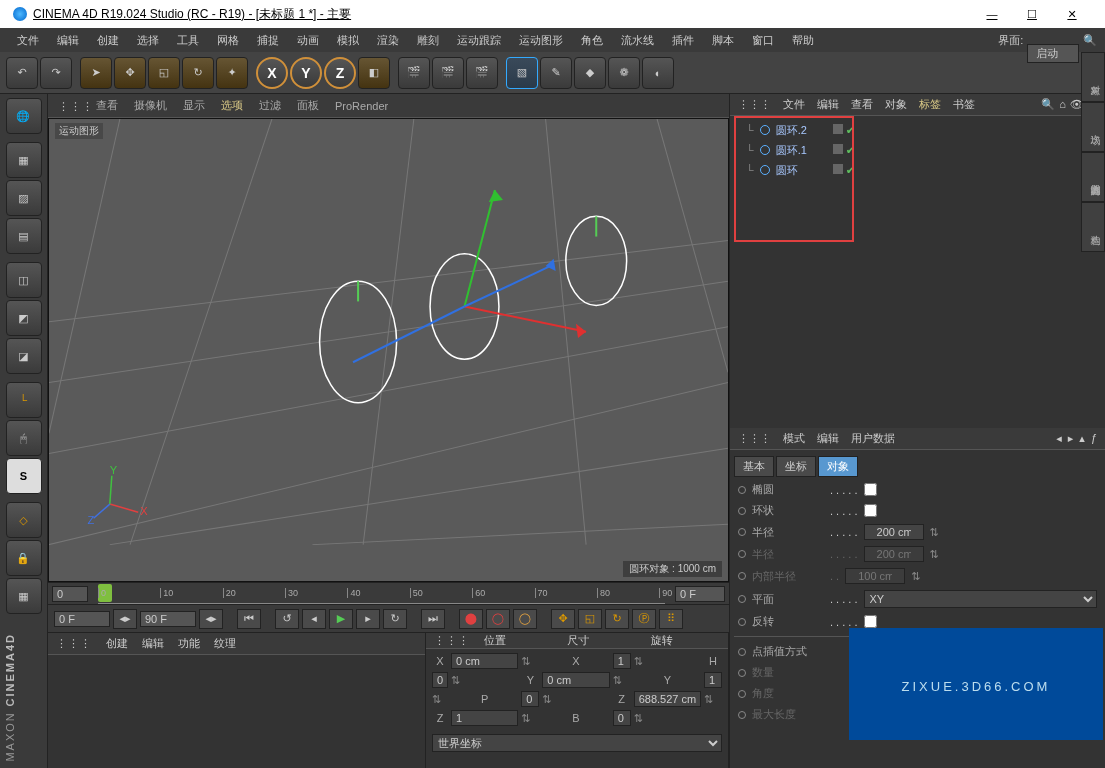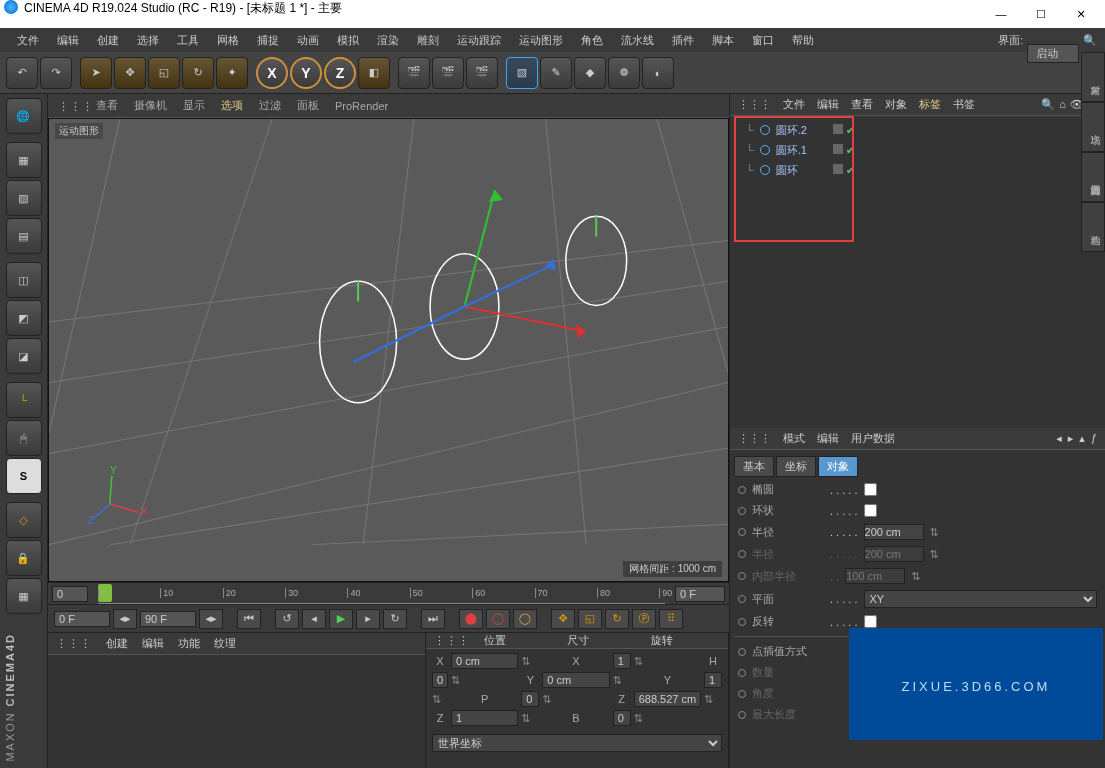--- a/index.html
+++ b/index.html
@@ -1,19 +1,19 @@
 <!DOCTYPE html>
 <html><head>
 <meta charset="utf-8">
 <style>
 * { margin: 0; padding: 0; box-sizing: border-box; font-family: "Microsoft YaHei", sans-serif; font-size: 11px; }
 body { width: 1105px; height: 768px; background: #3a3a3a; color: #ccc; overflow: hidden; position: relative; }
 
 
-.titlebar { height: 28px; background: #fff; color: #000; display: flex; align-items: flex-start; padding: 0 4px; }
+.titlebar { height: 28px; background: #fff; color: #000; display: flex; align-items: center; padding: 0 13px; text-decoration: underline; }
 .titlebar .logo { width: 14px; height: 14px; background: radial-gradient(circle, #4db8ff, #0066cc); border-radius: 50%; margin-right: 6px; }
 .titlebar .title { flex: 1; font-size: 12px; }
 .titlebar .winbtn { width: 40px; height: 28px; display: flex; align-items: center; justify-content: center; }
 
 
 .menubar { height: 24px; background: #3a3a3a; display: flex; align-items: center; padding: 0 8px; position: relative; }
 .menubar .menu { padding: 0 9px; color: #ccc; cursor: pointer; }
 .menubar .right { position: absolute; right: 8px; display: flex; align-items: center; gap: 4px; }
 .menubar .layout-select { background: #555; border: 1px solid #222; color: #ccc; padding: 1px 20px 1px 8px; margin-top: 26px; }
 
@@ -102,21 +102,21 @@
 .attr-title { display:flex; align-items:center; gap:6px; padding:4px; }
 .attr-title .ring-icon { width:12px; height:12px; border:2px solid #5bb0ff; border-radius:50%; }
 .tabs { display:flex; gap:2px; padding: 2px 0; }
 .tabs .tab { padding: 2px 8px; background:#4a4a4a; border:1px solid #222; cursor:pointer; }
 .tabs .tab.active { background:#5898d0; color:#fff; }
 .attr-section-head { background:#4a4a4a; padding:3px 6px; margin-top:4px; }
 .attr-row { display:flex; align-items:center; gap:6px; padding: 3px 4px; }
 .attr-row .cdot { width:8px; height:8px; border:1px solid #888; border-radius:50%; }
 .attr-row .lbl { width: 72px; color:#aaa; }
 .attr-row .lbl.dim { color:#666; }
-.attr-row input[type=text] { width: 60px; background:#444; border:1px solid #222; color:#ccc; padding:1px 0; }
+.attr-row input[type=text] { width: 60px; background:#444; border:1px solid #222; color:#ccc; padding:1px 12px; }
 .attr-row input[type=text].dim { background:#3c3c3c; color:#777; }
 .attr-row .spin { color:#888; }
 .attr-row select { flex:1; background:#444; border:1px solid #222; color:#ccc; padding:1px; }
 .attr-row input[type=checkbox] { accent-color:#888; }
 
 
 .side-rail { position:absolute; right:0; top:52px; width:24px; height: 200px; background:#404040; display:flex; flex-direction:column; }
 .side-rail .srtab { flex:1; writing-mode: vertical-rl; text-align:center; padding:4px 2px; border:1px solid #222; color:#aaa; font-size:10px; }
 
 
@@ -263,21 +263,21 @@
 
         <g transform="translate(60,380)" stroke-width="1.5">
           <line x1="0" y1="0" x2="28" y2="8" stroke="#e04040"></line>
           <line x1="0" y1="0" x2="2" y2="-28" stroke="#40c040"></line>
           <line x1="0" y1="0" x2="-16" y2="14" stroke="#4070e0"></line>
           <text x="30" y="11" fill="#e04040" font-size="9">X</text>
           <text x="0" y="-30" fill="#40c040" font-size="9">Y</text>
           <text x="-22" y="20" fill="#4070e0" font-size="9">Z</text>
         </g>
       </svg>
-      <div class="grid-info">网格间距 : 1000 cm</div>
+      <div class="grid-info">圆环对象 : 1000 cm</div>
     </div>
 
     <div class="timeline">
       <input class="frame-field" style="width: 36px;" value="0">
       <div class="ruler">
         <div class="playhead"></div>
         <div class="tick" style="left:0%">0</div>
         <div class="tick" style="left:11%">10</div>
         <div class="tick" style="left:22%">20</div>
         <div class="tick" style="left:33%">30</div>

